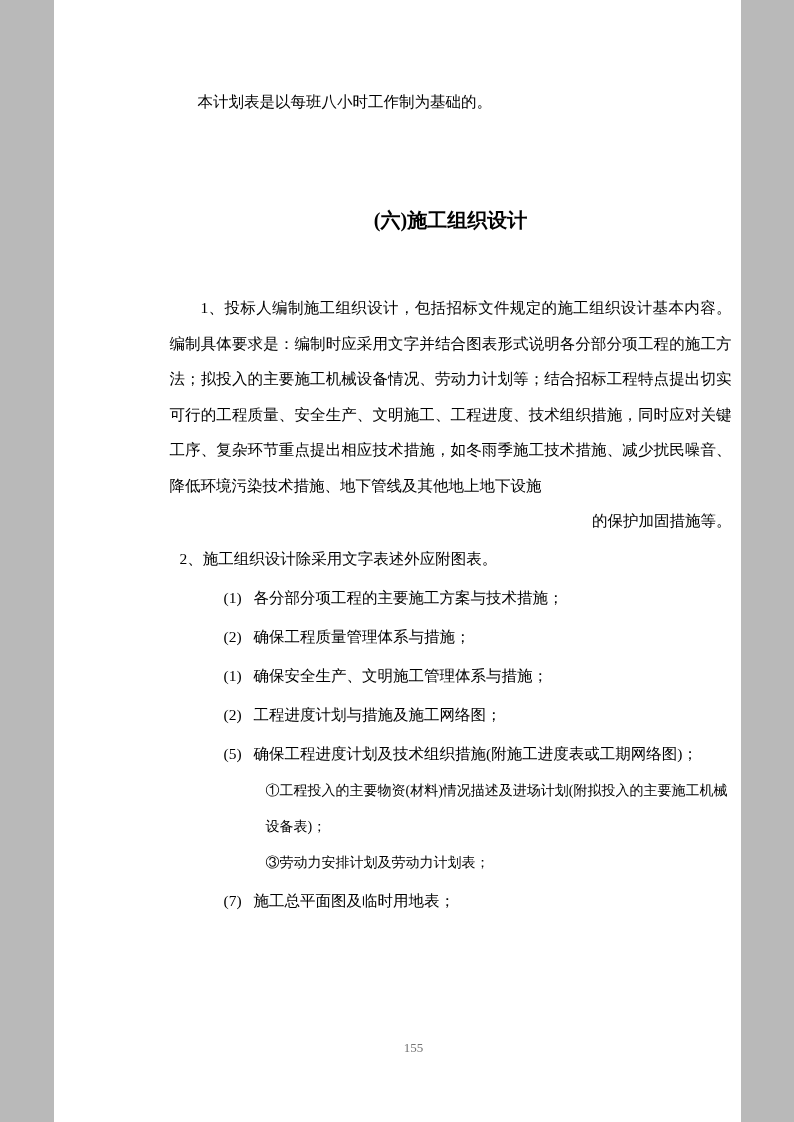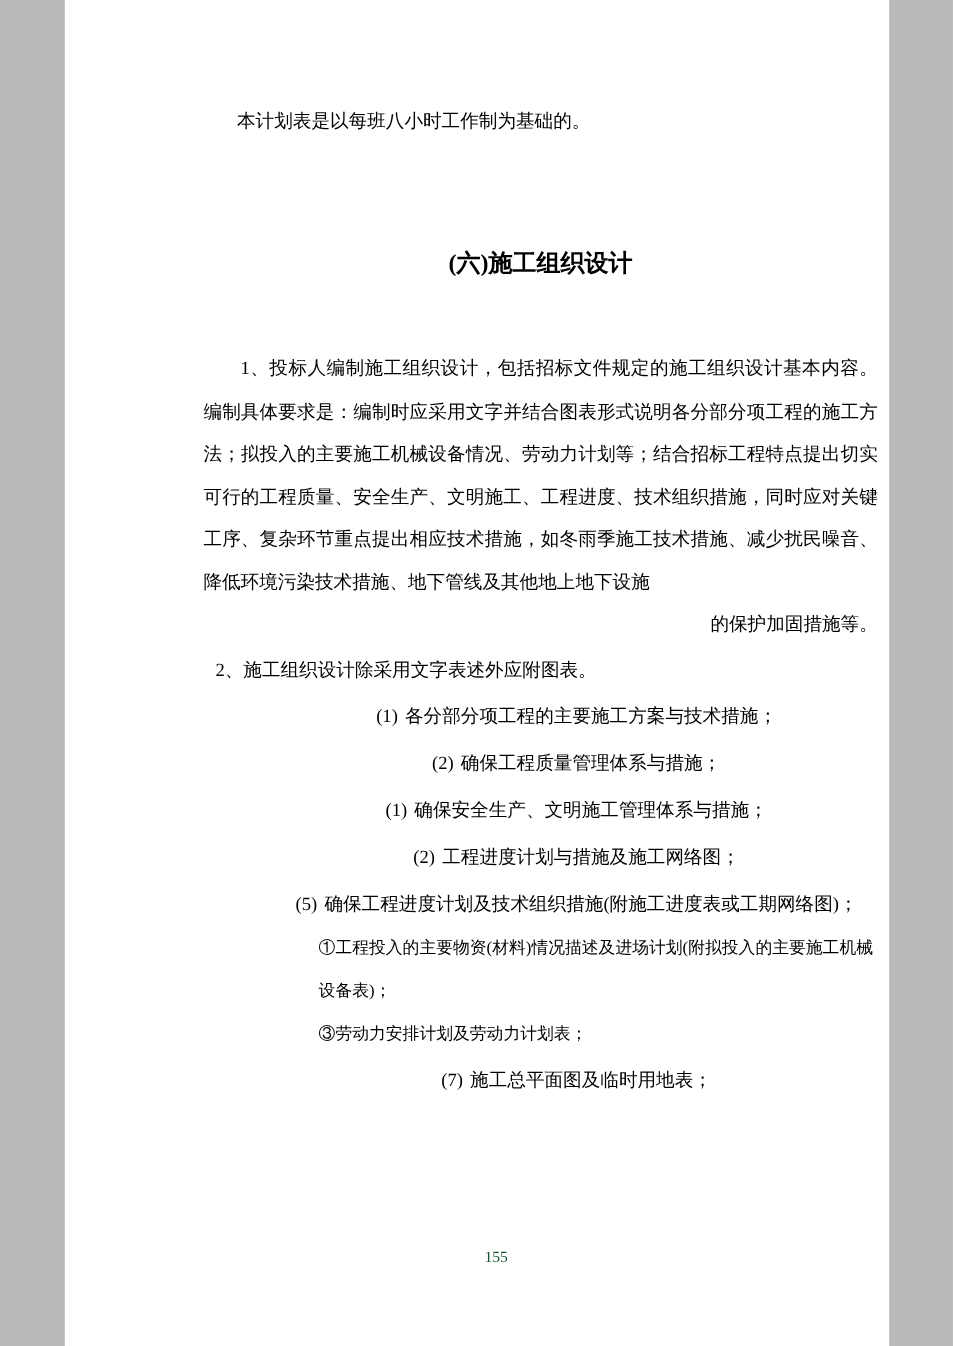--- a/index.html
+++ b/index.html
@@ -61,21 +61,20 @@
   .item-2 {
     margin-top: 0;
     padding-left: 10px;
     font-size: 15.5px;
     line-height: 39px;
   }
   .sub-list {
     margin: 0;
     padding: 0;
     list-style: none;
-    text-align: center;
   }
   .sub-item {
     font-size: 15.5px;
     line-height: 39px;
     padding-left: 54px;
     color: #000;
     white-space: nowrap;
   }
   .sub-item .num {
     display: inline-block;
@@ -91,21 +90,21 @@
     white-space: normal;
     width: 470px;
   }
   .page-number {
     position: absolute;
     left: 0;
     right: 0;
     top: 1040px;
     text-align: center;
     font-size: 13px;
-    color: #14532d;
+    color: #737373;
     font-family: "Liberation Serif", serif;
     margin-left: 33px;
   }
 </style>
 </head>
 <body>
 
 <div class="page">
   <div class="content">
 

